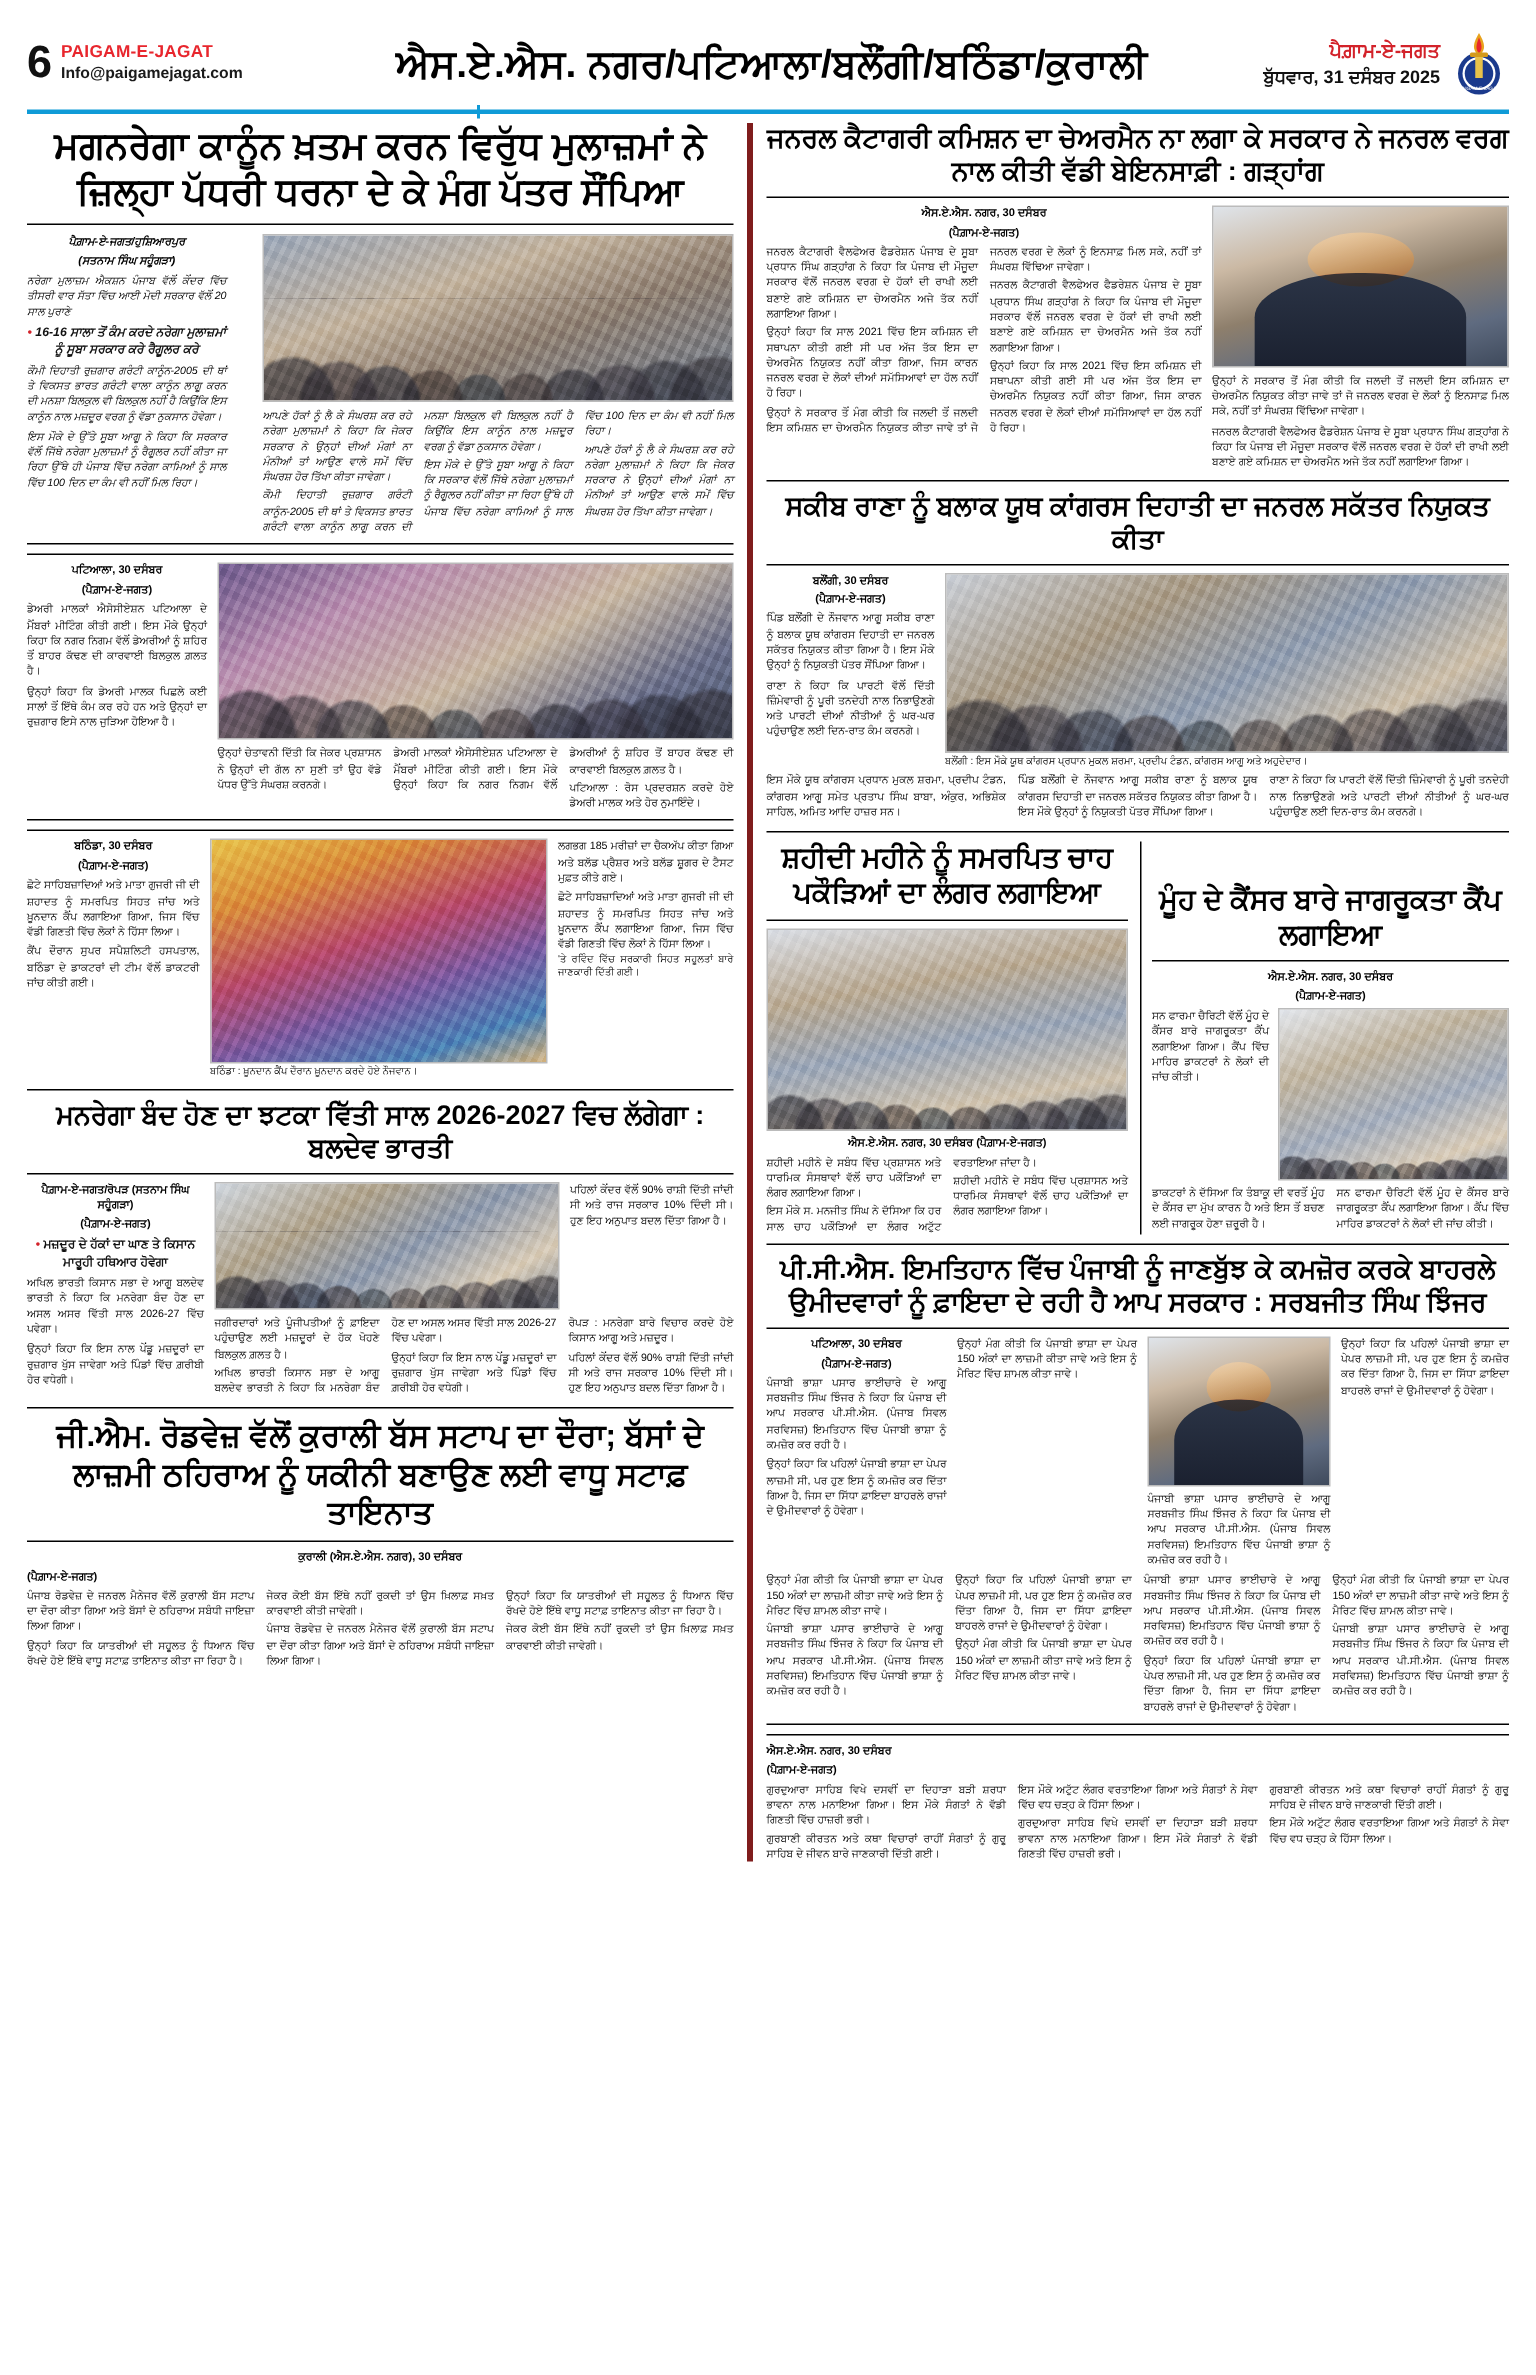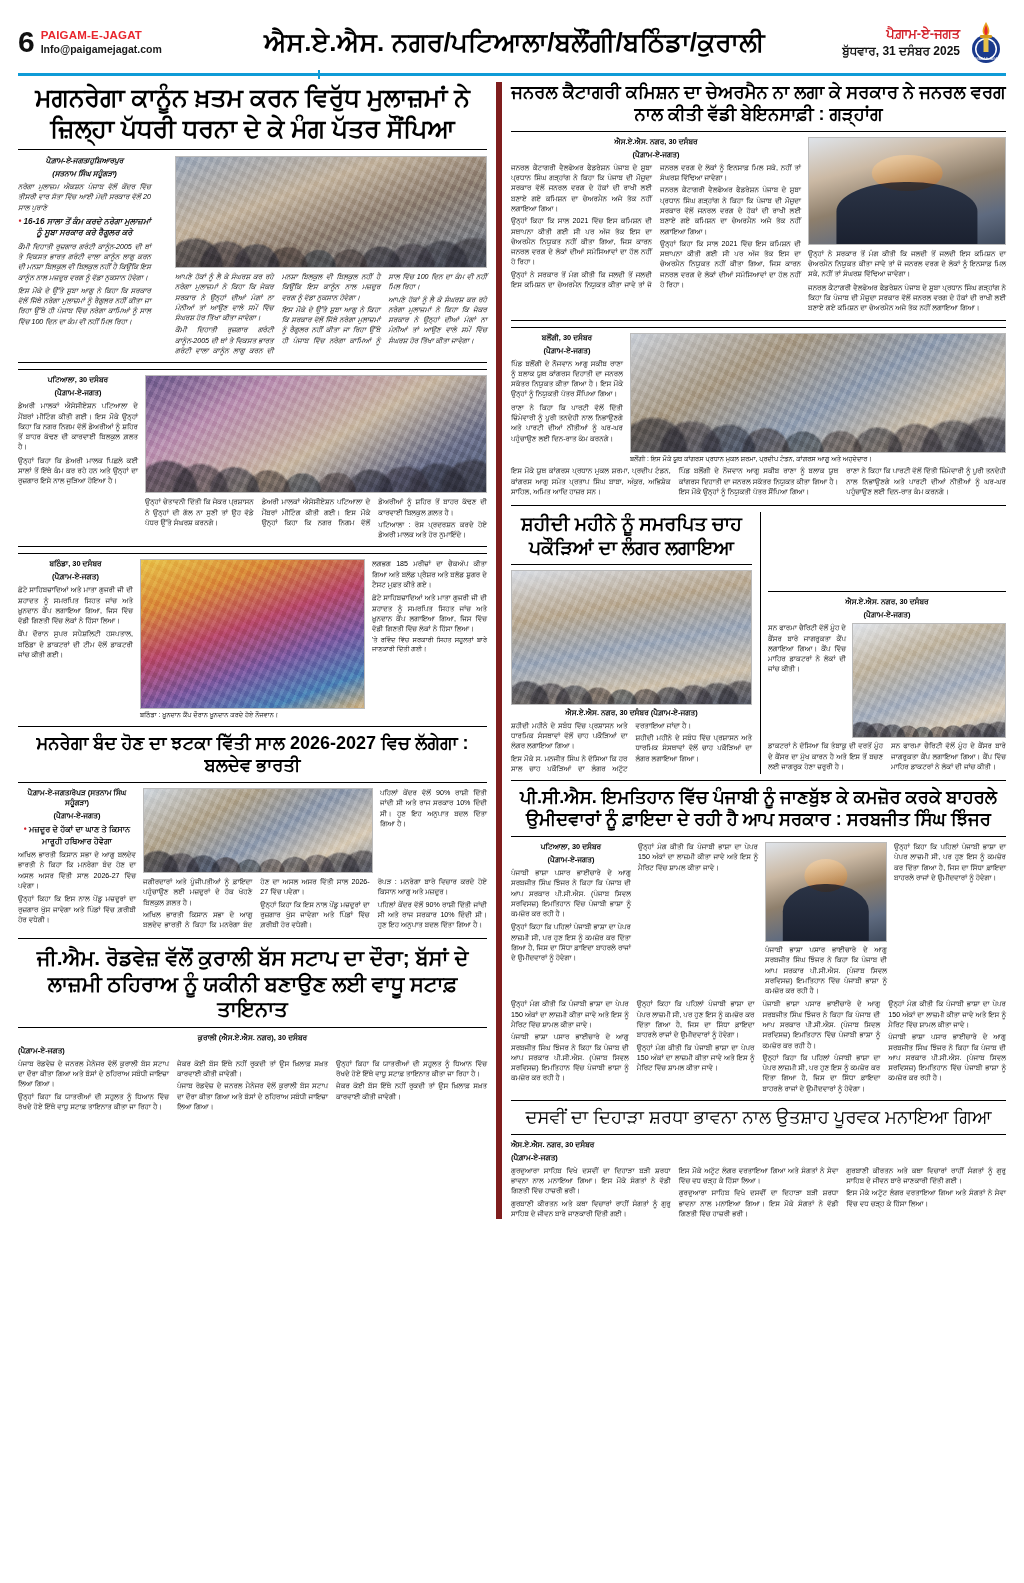--- a/index.html
+++ b/index.html
@@ -27,21 +27,21 @@
   .mr-brand { font-size:13px; font-weight:bold; color:#d3222a; }
   .mr-date { font-size:12px; font-weight:bold; color:#111; }
   .torch { width:40px; height:46px; position:relative; }
   .torch svg { display:block; }
 
   .rule-top { height:3px; background:#0f9bd7; margin-top:3px; position:relative; }
   .rule-top::after{content:"";position:absolute;left:300px;top:-3px;width:2px;height:9px;background:#0f9bd7;}
 
   
   .cols { display:flex; gap:0; margin-top:6px; }
-  .colL { width:484px; flex:0 0 484px; padding-right:9px; border-right:6px solid #7f1d1d; }
+  .colL { width:484px; flex:0 0 484px; padding-right:9px; border-right:4px solid #7f1d1d; }
   .colR { width:504px; flex:1; padding-left:9px; }
 
   
   .hl { font-weight:bold; line-height:1.22; text-align:center; }
   .hl-1 { font-size:25px; }
   .hl-2 { font-size:18px; }
   .hl-3 { font-size:21px; }
   .hl-4 { font-size:19px; }
   .hl-light { font-weight:normal; }
 
@@ -272,20 +272,21 @@
         </div>
         <div style="flex:1;">
           <div class="photo ph-port ph-noise ph-portrait" style="height:108px;"></div>
           <div style="font-size:7.1px;line-height:1.45;text-align:justify;margin-top:4px;">ਉਨ੍ਹਾਂ ਨੇ ਸਰਕਾਰ ਤੋਂ ਮੰਗ ਕੀਤੀ ਕਿ ਜਲਦੀ ਤੋਂ ਜਲਦੀ ਇਸ ਕਮਿਸ਼ਨ ਦਾ ਚੇਅਰਮੈਨ ਨਿਯੁਕਤ ਕੀਤਾ ਜਾਵੇ ਤਾਂ ਜੋ ਜਨਰਲ ਵਰਗ ਦੇ ਲੋਕਾਂ ਨੂੰ ਇਨਸਾਫ਼ ਮਿਲ ਸਕੇ, ਨਹੀਂ ਤਾਂ ਸੰਘਰਸ਼ ਵਿੱਢਿਆ ਜਾਵੇਗਾ।</div>
           <div style="font-size:7.1px;line-height:1.45;text-align:justify;margin-top:3px;">ਜਨਰਲ ਕੈਟਾਗਰੀ ਵੈਲਫੇਅਰ ਫੈਡਰੇਸ਼ਨ ਪੰਜਾਬ ਦੇ ਸੂਬਾ ਪ੍ਰਧਾਨ ਸਿੰਘ ਗੜ੍ਹਾਂਗ ਨੇ ਕਿਹਾ ਕਿ ਪੰਜਾਬ ਦੀ ਮੌਜੂਦਾ ਸਰਕਾਰ ਵੱਲੋਂ ਜਨਰਲ ਵਰਗ ਦੇ ਹੱਕਾਂ ਦੀ ਰਾਖੀ ਲਈ ਬਣਾਏ ਗਏ ਕਮਿਸ਼ਨ ਦਾ ਚੇਅਰਮੈਨ ਅਜੇ ਤੱਕ ਨਹੀਂ ਲਗਾਇਆ ਗਿਆ।</div>
         </div>
       </div>
 
       <hr class="hr-blk">
 
+      <div class="hl hl-2">ਸਕੀਬ ਰਾਣਾ ਨੂੰ ਬਲਾਕ ਯੂਥ ਕਾਂਗਰਸ ਦਿਹਾਤੀ ਦਾ ਜਨਰਲ ਸਕੱਤਰ ਨਿਯੁਕਤ ਕੀਤਾ</div>
       <hr class="hr-thin">
       <div style="display:flex; gap:7px;">
         <div style="width:112px; flex:0 0 112px;">
           <div class="dateline">ਬਲੌਂਗੀ, 30 ਦਸੰਬਰ</div>
           <div class="dateline">(ਪੈਗ਼ਾਮ-ਏ-ਜਗਤ)</div>
           <div style="font-size:7.1px;line-height:1.45;text-align:justify;">ਪਿੰਡ ਬਲੌਂਗੀ ਦੇ ਨੌਜਵਾਨ ਆਗੂ ਸਕੀਬ ਰਾਣਾ ਨੂੰ ਬਲਾਕ ਯੂਥ ਕਾਂਗਰਸ ਦਿਹਾਤੀ ਦਾ ਜਨਰਲ ਸਕੱਤਰ ਨਿਯੁਕਤ ਕੀਤਾ ਗਿਆ ਹੈ। ਇਸ ਮੌਕੇ ਉਨ੍ਹਾਂ ਨੂੰ ਨਿਯੁਕਤੀ ਪੱਤਰ ਸੌਂਪਿਆ ਗਿਆ।</div>
           <div style="font-size:7.1px;line-height:1.45;text-align:justify;margin-top:3px;">ਰਾਣਾ ਨੇ ਕਿਹਾ ਕਿ ਪਾਰਟੀ ਵੱਲੋਂ ਦਿੱਤੀ ਜ਼ਿੰਮੇਵਾਰੀ ਨੂੰ ਪੂਰੀ ਤਨਦੇਹੀ ਨਾਲ ਨਿਭਾਉਣਗੇ ਅਤੇ ਪਾਰਟੀ ਦੀਆਂ ਨੀਤੀਆਂ ਨੂੰ ਘਰ-ਘਰ ਪਹੁੰਚਾਉਣ ਲਈ ਦਿਨ-ਰਾਤ ਕੰਮ ਕਰਨਗੇ।</div>
         </div>
         <div style="flex:1;">
           <div class="photo ph-e ph-noise ph-people" style="height:120px;"></div>
@@ -306,20 +307,21 @@
           <hr class="hr-thin">
           <div class="photo ph-f ph-noise ph-people" style="height:135px;"></div>
           <div class="dateline" style="margin-top:3px;">ਐਸ.ਏ.ਐਸ. ਨਗਰ, 30 ਦਸੰਬਰ (ਪੈਗ਼ਾਮ-ਏ-ਜਗਤ)</div>
           <div class="txtcols c2" style="margin-top:2px;">
             <p>ਸ਼ਹੀਦੀ ਮਹੀਨੇ ਦੇ ਸਬੰਧ ਵਿੱਚ ਪ੍ਰਸ਼ਾਸਨ ਅਤੇ ਧਾਰਮਿਕ ਸੰਸਥਾਵਾਂ ਵੱਲੋਂ ਚਾਹ ਪਕੌੜਿਆਂ ਦਾ ਲੰਗਰ ਲਗਾਇਆ ਗਿਆ।</p>
             <p>ਇਸ ਮੌਕੇ ਸ. ਮਨਜੀਤ ਸਿੰਘ ਨੇ ਦੱਸਿਆ ਕਿ ਹਰ ਸਾਲ ਚਾਹ ਪਕੌੜਿਆਂ ਦਾ ਲੰਗਰ ਅਟੁੱਟ ਵਰਤਾਇਆ ਜਾਂਦਾ ਹੈ।</p>
             <p>ਸ਼ਹੀਦੀ ਮਹੀਨੇ ਦੇ ਸਬੰਧ ਵਿੱਚ ਪ੍ਰਸ਼ਾਸਨ ਅਤੇ ਧਾਰਮਿਕ ਸੰਸਥਾਵਾਂ ਵੱਲੋਂ ਚਾਹ ਪਕੌੜਿਆਂ ਦਾ ਲੰਗਰ ਲਗਾਇਆ ਗਿਆ।</p>
           </div>
         </div>
         <div style="flex:1;">
+          <div class="hl hl-4">ਮੂੰਹ ਦੇ ਕੈਂਸਰ ਬਾਰੇ ਜਾਗਰੂਕਤਾ ਕੈਂਪ ਲਗਾਇਆ</div>
           <hr class="hr-thin">
           <div class="dateline">ਐਸ.ਏ.ਐਸ. ਨਗਰ, 30 ਦਸੰਬਰ</div>
           <div class="dateline">(ਪੈਗ਼ਾਮ-ਏ-ਜਗਤ)</div>
           <div style="display:flex; gap:6px;">
             <div style="width:78px; flex:0 0 78px; font-size:7.1px;line-height:1.45;text-align:justify;">ਸਨ ਫਾਰਮਾ ਚੈਰਿਟੀ ਵੱਲੋਂ ਮੂੰਹ ਦੇ ਕੈਂਸਰ ਬਾਰੇ ਜਾਗਰੂਕਤਾ ਕੈਂਪ ਲਗਾਇਆ ਗਿਆ। ਕੈਂਪ ਵਿੱਚ ਮਾਹਿਰ ਡਾਕਟਰਾਂ ਨੇ ਲੋਕਾਂ ਦੀ ਜਾਂਚ ਕੀਤੀ।</div>
             <div style="flex:1;">
               <div class="photo ph-g ph-noise ph-people" style="height:115px;"></div>
             </div>
           </div>
           <div class="txtcols c2" style="margin-top:3px;">
@@ -353,21 +355,20 @@
         <p>ਉਨ੍ਹਾਂ ਕਿਹਾ ਕਿ ਪਹਿਲਾਂ ਪੰਜਾਬੀ ਭਾਸ਼ਾ ਦਾ ਪੇਪਰ ਲਾਜ਼ਮੀ ਸੀ, ਪਰ ਹੁਣ ਇਸ ਨੂੰ ਕਮਜ਼ੋਰ ਕਰ ਦਿੱਤਾ ਗਿਆ ਹੈ, ਜਿਸ ਦਾ ਸਿੱਧਾ ਫ਼ਾਇਦਾ ਬਾਹਰਲੇ ਰਾਜਾਂ ਦੇ ਉਮੀਦਵਾਰਾਂ ਨੂੰ ਹੋਵੇਗਾ।</p>
         <p>ਉਨ੍ਹਾਂ ਮੰਗ ਕੀਤੀ ਕਿ ਪੰਜਾਬੀ ਭਾਸ਼ਾ ਦਾ ਪੇਪਰ 150 ਅੰਕਾਂ ਦਾ ਲਾਜ਼ਮੀ ਕੀਤਾ ਜਾਵੇ ਅਤੇ ਇਸ ਨੂੰ ਮੈਰਿਟ ਵਿੱਚ ਸ਼ਾਮਲ ਕੀਤਾ ਜਾਵੇ।</p>
         <p>ਪੰਜਾਬੀ ਭਾਸ਼ਾ ਪਸਾਰ ਭਾਈਚਾਰੇ ਦੇ ਆਗੂ ਸਰਬਜੀਤ ਸਿੰਘ ਝਿੰਜਰ ਨੇ ਕਿਹਾ ਕਿ ਪੰਜਾਬ ਦੀ ਆਪ ਸਰਕਾਰ ਪੀ.ਸੀ.ਐਸ. (ਪੰਜਾਬ ਸਿਵਲ ਸਰਵਿਸਜ਼) ਇਮਤਿਹਾਨ ਵਿੱਚ ਪੰਜਾਬੀ ਭਾਸ਼ਾ ਨੂੰ ਕਮਜ਼ੋਰ ਕਰ ਰਹੀ ਹੈ।</p>
         <p>ਉਨ੍ਹਾਂ ਕਿਹਾ ਕਿ ਪਹਿਲਾਂ ਪੰਜਾਬੀ ਭਾਸ਼ਾ ਦਾ ਪੇਪਰ ਲਾਜ਼ਮੀ ਸੀ, ਪਰ ਹੁਣ ਇਸ ਨੂੰ ਕਮਜ਼ੋਰ ਕਰ ਦਿੱਤਾ ਗਿਆ ਹੈ, ਜਿਸ ਦਾ ਸਿੱਧਾ ਫ਼ਾਇਦਾ ਬਾਹਰਲੇ ਰਾਜਾਂ ਦੇ ਉਮੀਦਵਾਰਾਂ ਨੂੰ ਹੋਵੇਗਾ।</p>
         <p>ਉਨ੍ਹਾਂ ਮੰਗ ਕੀਤੀ ਕਿ ਪੰਜਾਬੀ ਭਾਸ਼ਾ ਦਾ ਪੇਪਰ 150 ਅੰਕਾਂ ਦਾ ਲਾਜ਼ਮੀ ਕੀਤਾ ਜਾਵੇ ਅਤੇ ਇਸ ਨੂੰ ਮੈਰਿਟ ਵਿੱਚ ਸ਼ਾਮਲ ਕੀਤਾ ਜਾਵੇ।</p>
         <p>ਪੰਜਾਬੀ ਭਾਸ਼ਾ ਪਸਾਰ ਭਾਈਚਾਰੇ ਦੇ ਆਗੂ ਸਰਬਜੀਤ ਸਿੰਘ ਝਿੰਜਰ ਨੇ ਕਿਹਾ ਕਿ ਪੰਜਾਬ ਦੀ ਆਪ ਸਰਕਾਰ ਪੀ.ਸੀ.ਐਸ. (ਪੰਜਾਬ ਸਿਵਲ ਸਰਵਿਸਜ਼) ਇਮਤਿਹਾਨ ਵਿੱਚ ਪੰਜਾਬੀ ਭਾਸ਼ਾ ਨੂੰ ਕਮਜ਼ੋਰ ਕਰ ਰਹੀ ਹੈ।</p>
       </div>
 
       <hr class="hr-blk">
 
-      <div class="hl hl-2 hl-light">ਦਸਵੀਂ ਦਾ ਦਿਹਾੜਾ ਸ਼ਰਧਾ ਭਾਵਨਾ ਨਾਲ ਉਤਸ਼ਾਹ ਪੂਰਵਕ ਮਨਾਇਆ ਗਿਆ</div>
       <hr class="hr-thin">
       <div>
         <div class="dateline" style="text-align:left;">ਐਸ.ਏ.ਐਸ. ਨਗਰ, 30 ਦਸੰਬਰ</div>
         <div class="dateline" style="text-align:left;">(ਪੈਗ਼ਾਮ-ਏ-ਜਗਤ)</div>
         <div class="txtcols c3" style="margin-top:3px;">
           <p>ਗੁਰਦੁਆਰਾ ਸਾਹਿਬ ਵਿਖੇ ਦਸਵੀਂ ਦਾ ਦਿਹਾੜਾ ਬੜੀ ਸ਼ਰਧਾ ਭਾਵਨਾ ਨਾਲ ਮਨਾਇਆ ਗਿਆ। ਇਸ ਮੌਕੇ ਸੰਗਤਾਂ ਨੇ ਵੱਡੀ ਗਿਣਤੀ ਵਿੱਚ ਹਾਜ਼ਰੀ ਭਰੀ।</p>
           <p>ਗੁਰਬਾਣੀ ਕੀਰਤਨ ਅਤੇ ਕਥਾ ਵਿਚਾਰਾਂ ਰਾਹੀਂ ਸੰਗਤਾਂ ਨੂੰ ਗੁਰੂ ਸਾਹਿਬ ਦੇ ਜੀਵਨ ਬਾਰੇ ਜਾਣਕਾਰੀ ਦਿੱਤੀ ਗਈ।</p>
           <p>ਇਸ ਮੌਕੇ ਅਟੁੱਟ ਲੰਗਰ ਵਰਤਾਇਆ ਗਿਆ ਅਤੇ ਸੰਗਤਾਂ ਨੇ ਸੇਵਾ ਵਿੱਚ ਵਧ ਚੜ੍ਹ ਕੇ ਹਿੱਸਾ ਲਿਆ।</p>
           <p>ਗੁਰਦੁਆਰਾ ਸਾਹਿਬ ਵਿਖੇ ਦਸਵੀਂ ਦਾ ਦਿਹਾੜਾ ਬੜੀ ਸ਼ਰਧਾ ਭਾਵਨਾ ਨਾਲ ਮਨਾਇਆ ਗਿਆ। ਇਸ ਮੌਕੇ ਸੰਗਤਾਂ ਨੇ ਵੱਡੀ ਗਿਣਤੀ ਵਿੱਚ ਹਾਜ਼ਰੀ ਭਰੀ।</p>
           <p>ਗੁਰਬਾਣੀ ਕੀਰਤਨ ਅਤੇ ਕਥਾ ਵਿਚਾਰਾਂ ਰਾਹੀਂ ਸੰਗਤਾਂ ਨੂੰ ਗੁਰੂ ਸਾਹਿਬ ਦੇ ਜੀਵਨ ਬਾਰੇ ਜਾਣਕਾਰੀ ਦਿੱਤੀ ਗਈ।</p>

